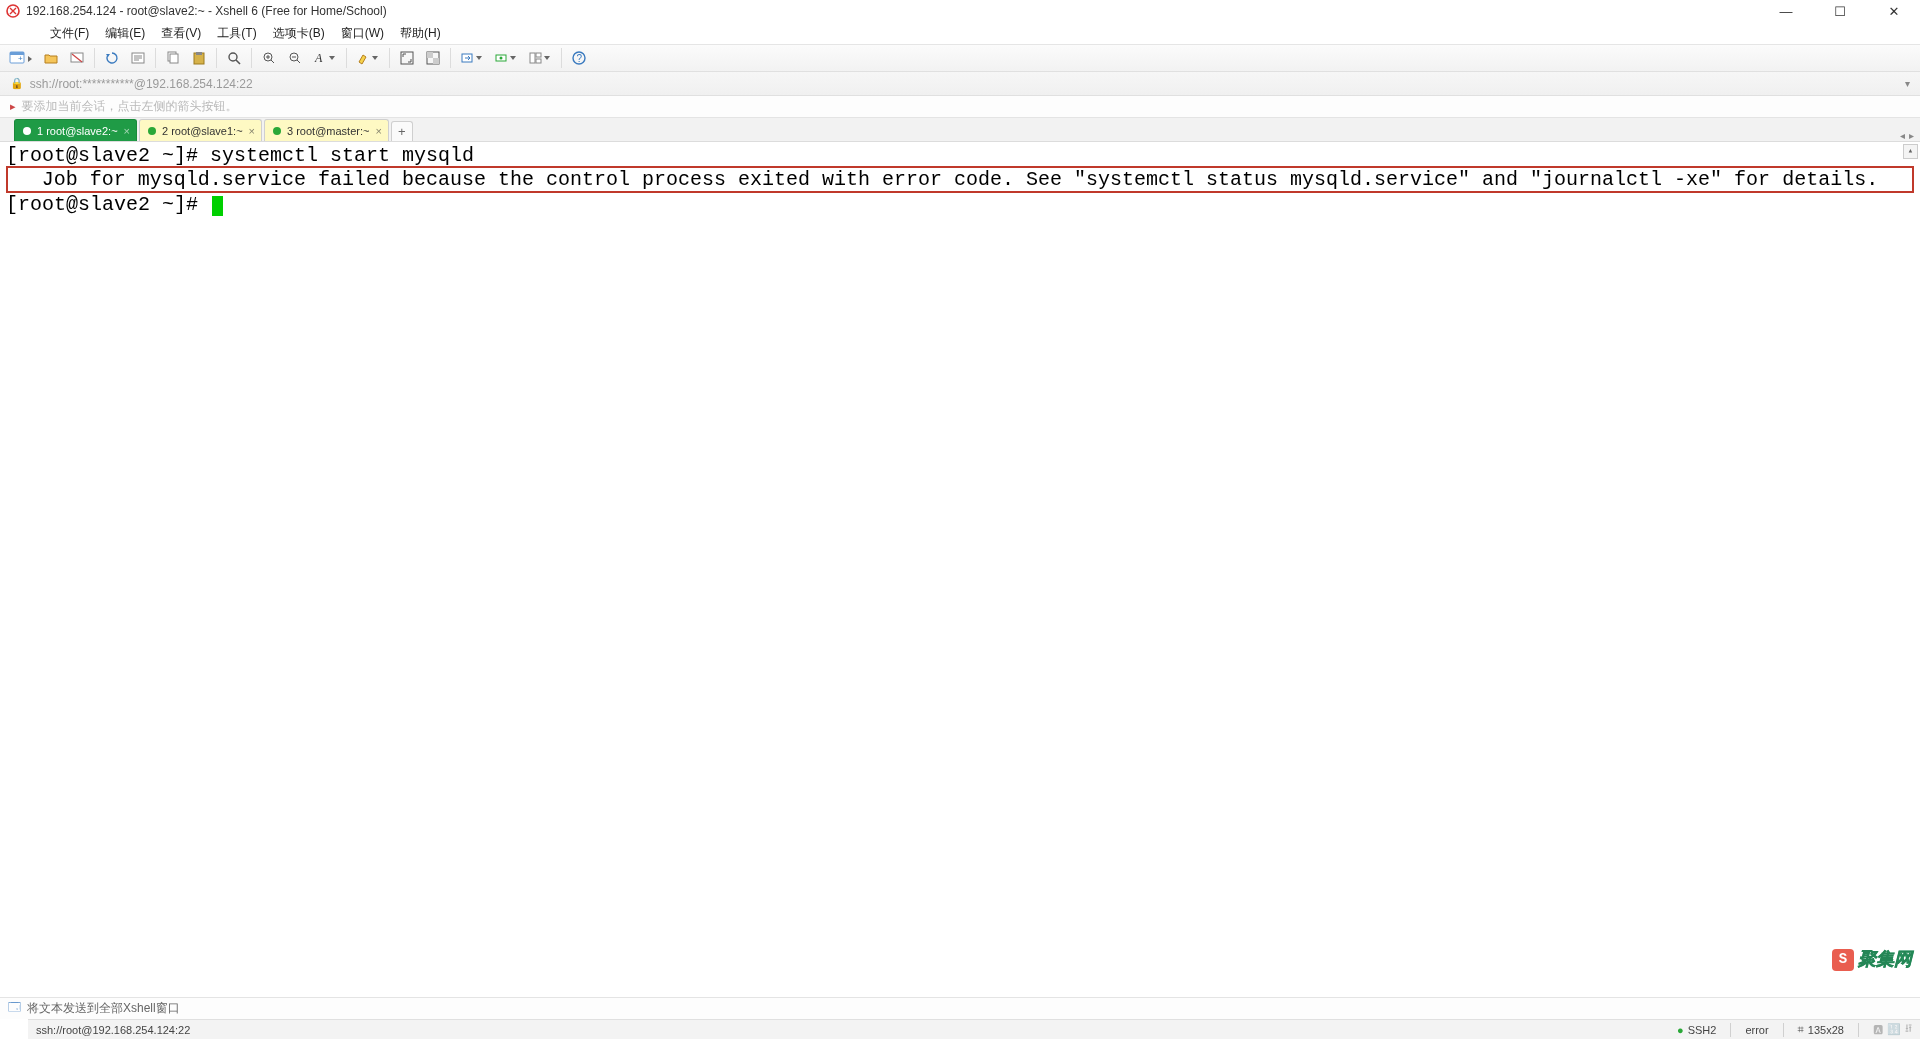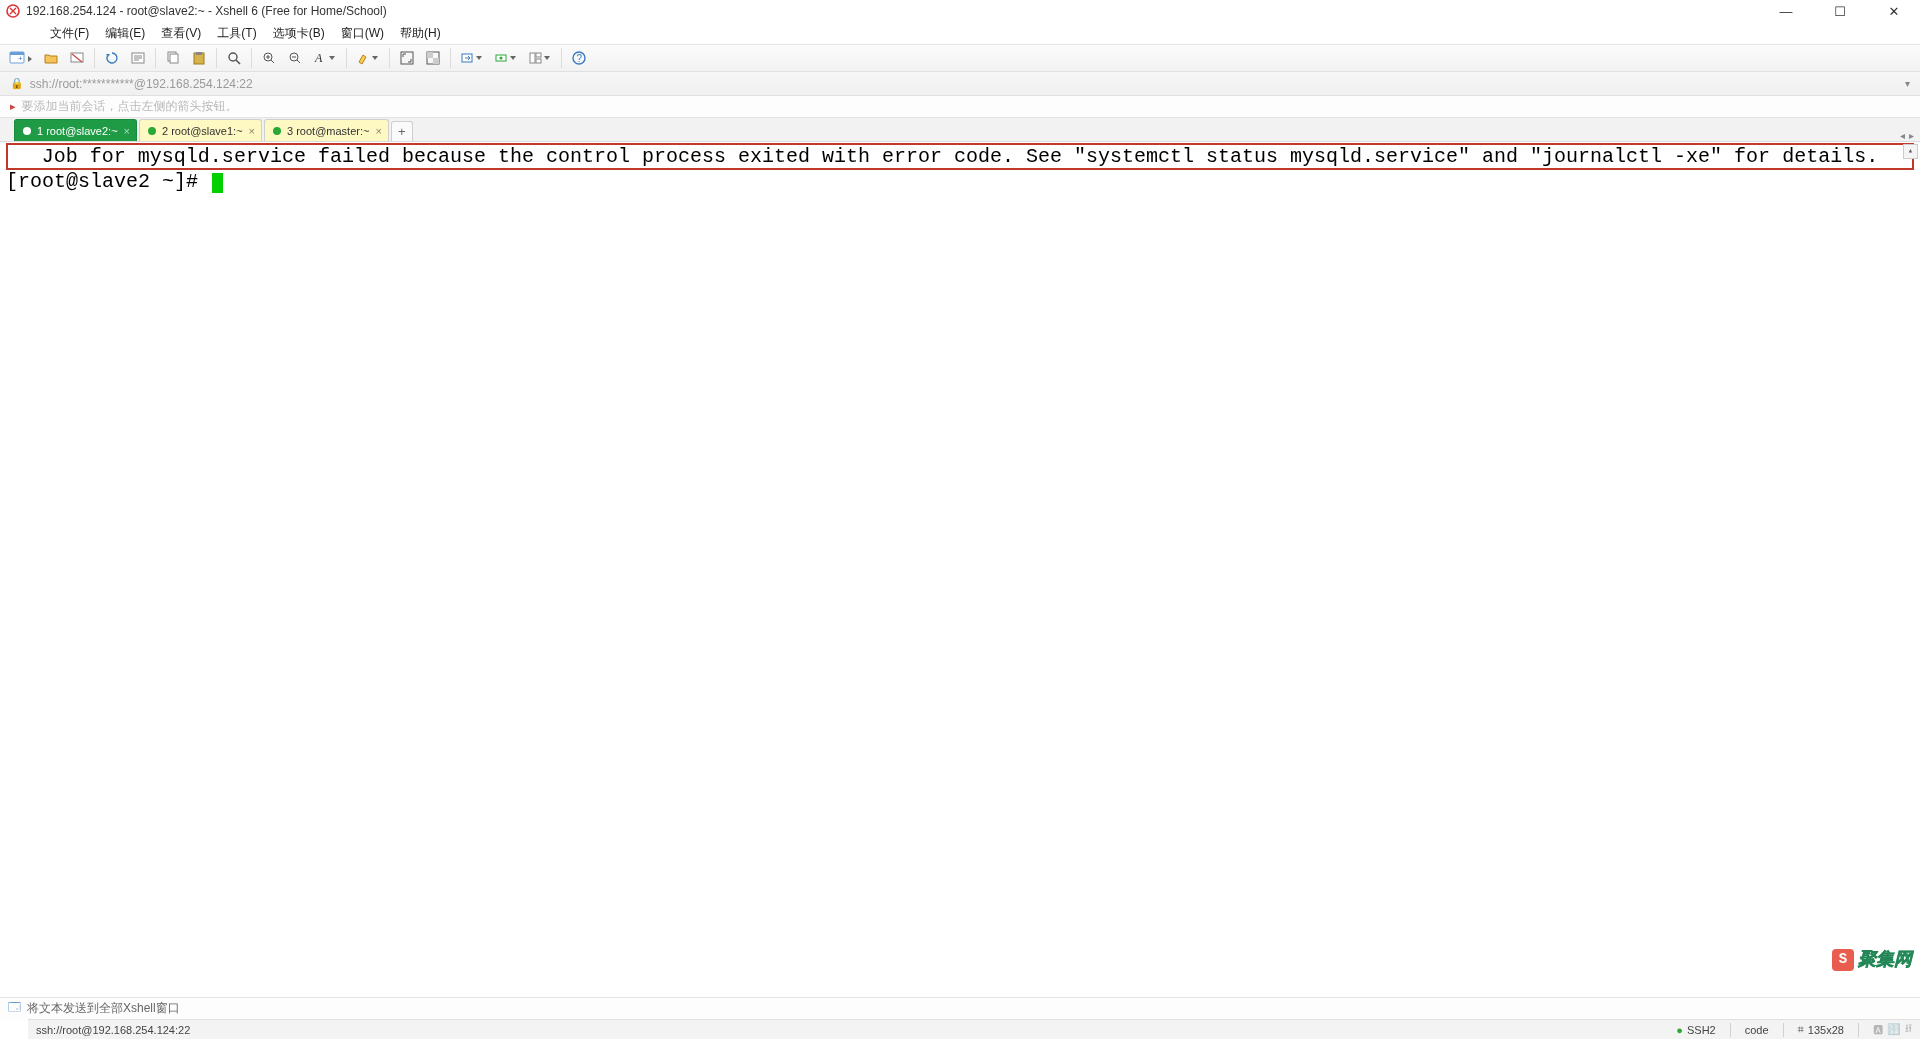--- a/index.html
+++ b/index.html
@@ -399,20 +399,21 @@
   </div>
   <div class="tab-add">+</div>
   <div class="tab-scroll">
     <span>◂</span>
     <span>▸</span>
   </div>
 </div>
 
 <div class="term-wrap">
   <div class="scroll-btn">▴</div>
+  <div class="term-line">[root@slave2 ~]# systemctl start mysqld</div>
   <div class="errbox">
     <div class="term-line">Job for mysqld.service failed because the control process exited with error code. See "systemctl status mysqld.service" and "journalctl -xe" for details.</div>
   </div>
   <div class="term-line"><span>[root@slave2 ~]# </span><span class="cursor"></span></div>
 
   <div class="wm">
     <span class="badge">S</span>
     <span class="txt">聚集网</span>
   </div>
 </div>
@@ -423,21 +424,21 @@
 </div>
 
 <div class="statusbar">
   <span>ssh://root@192.168.254.124:22</span>
   <div class="right">
     <span class="seggrp">
       <span class="ic ok">●</span>
       <span>SSH2</span>
     </span>
     <span class="divider"></span>
-    <span>code</span>
+    <span>error</span>
     <span class="divider"></span>
     <span class="seggrp">
       <span class="ic">⌗</span>
       <span>135x28</span>
     </span>
     <span class="divider"></span>
     <span class="seggrp">
       <span style="opacity:.35">🅰</span>
       <span style="opacity:.35">🔢</span>
       <span style="opacity:.35">⭿</span>

